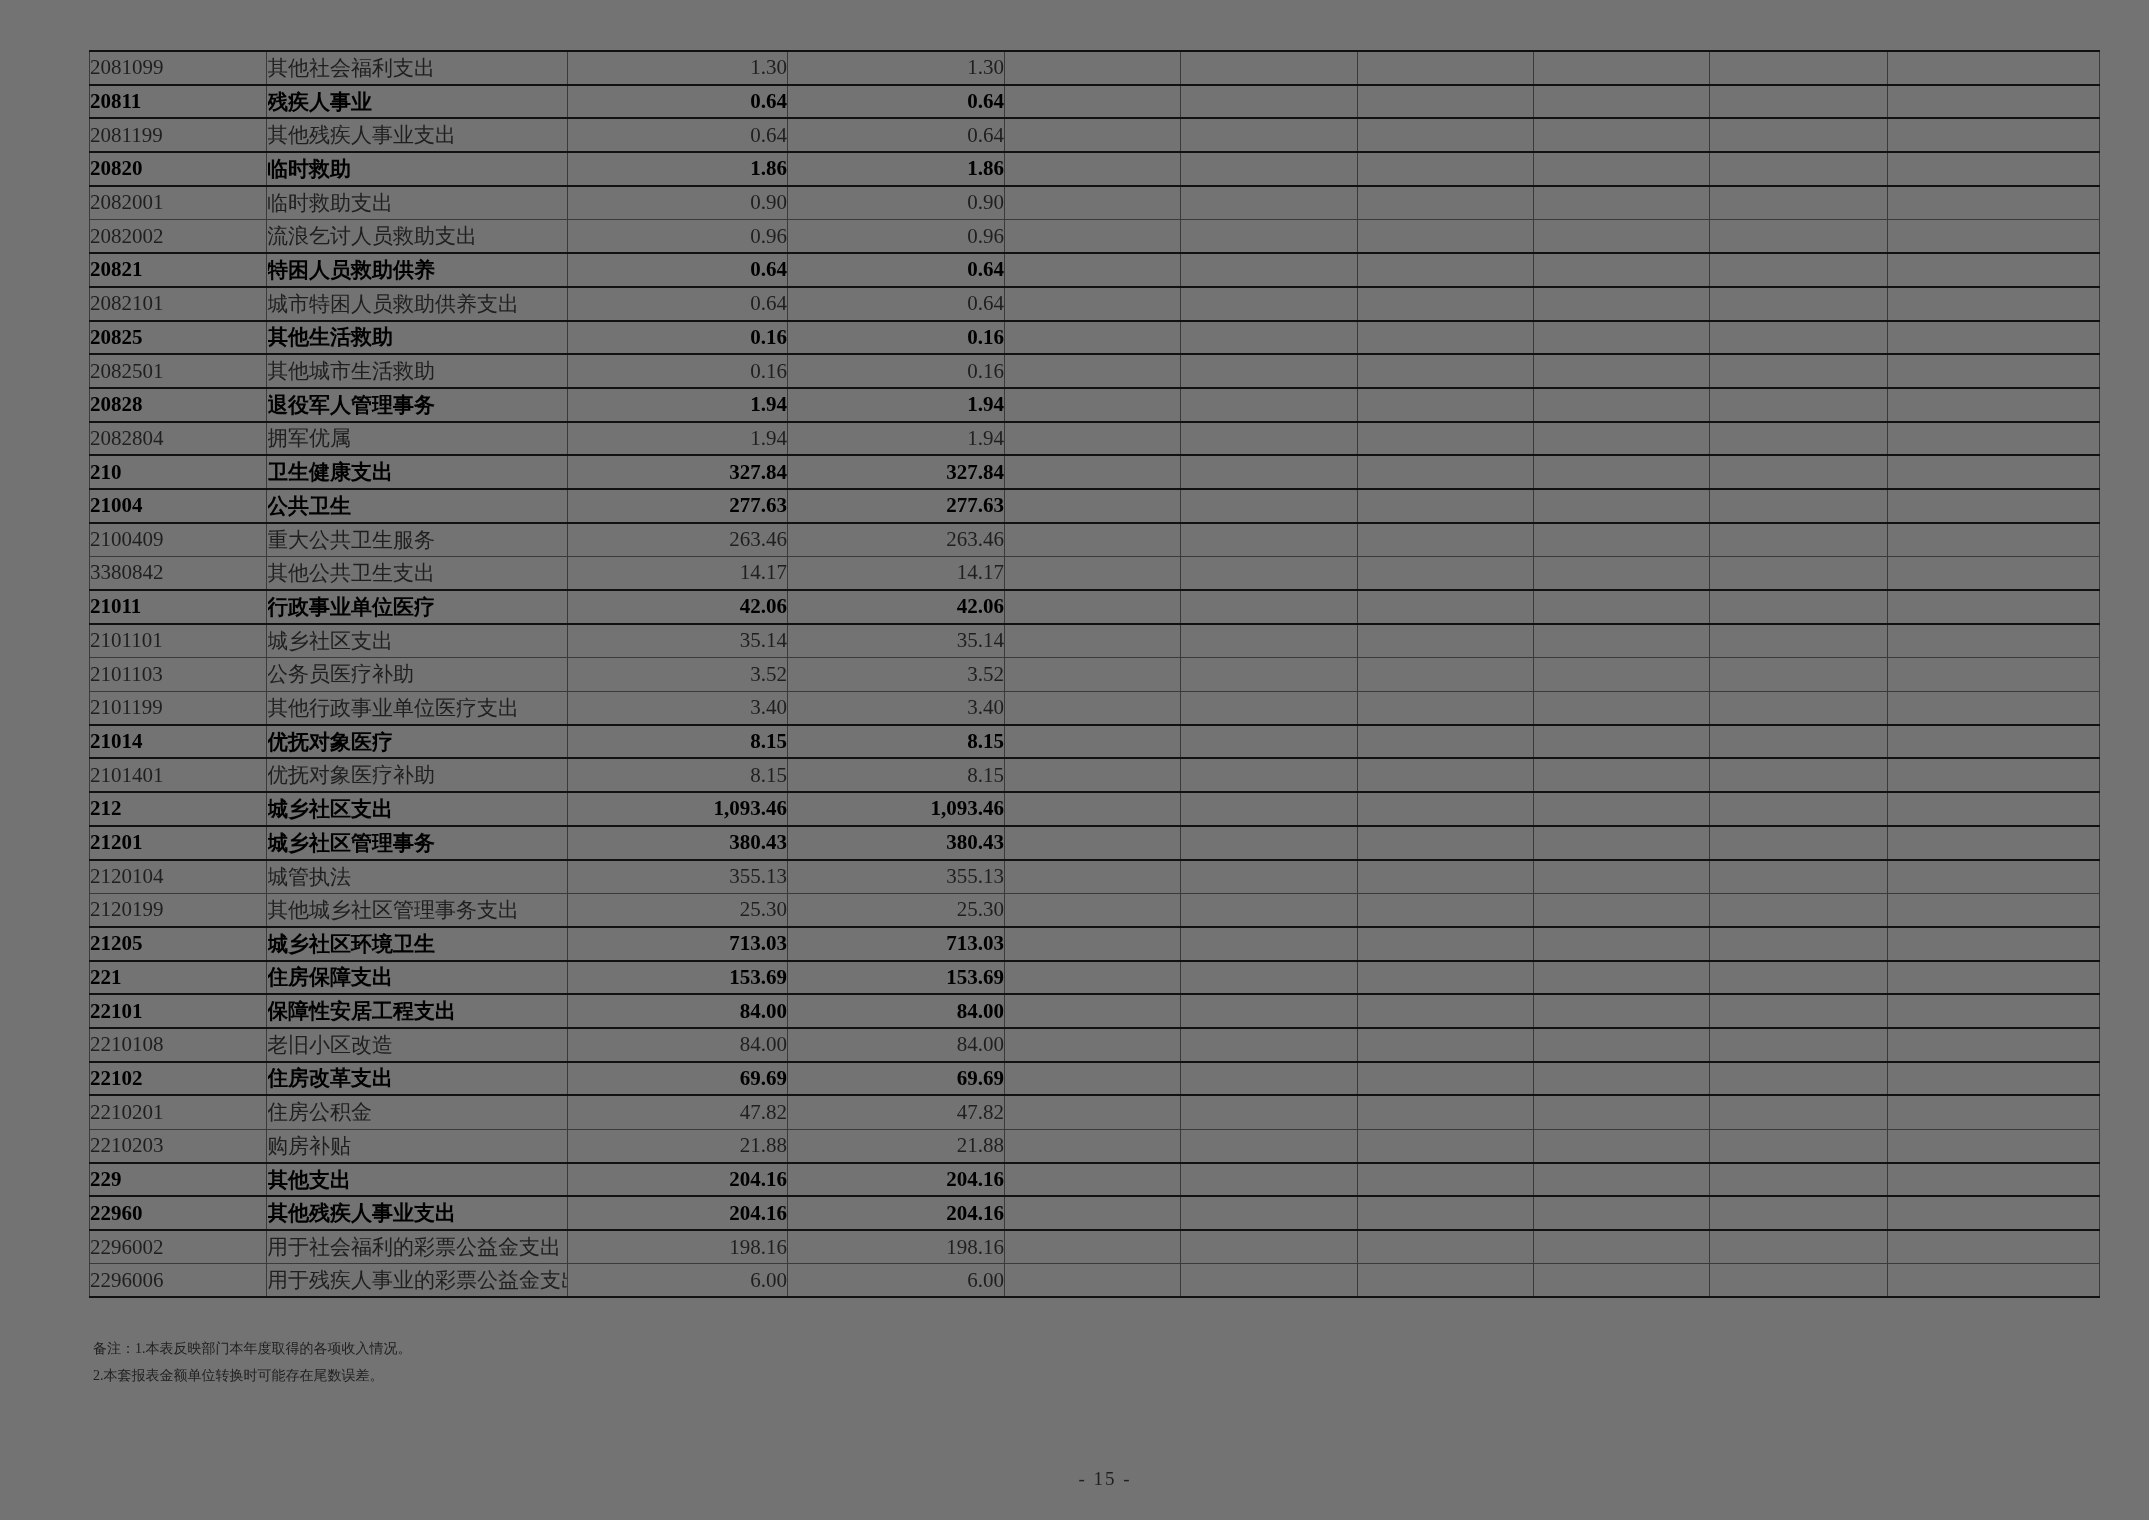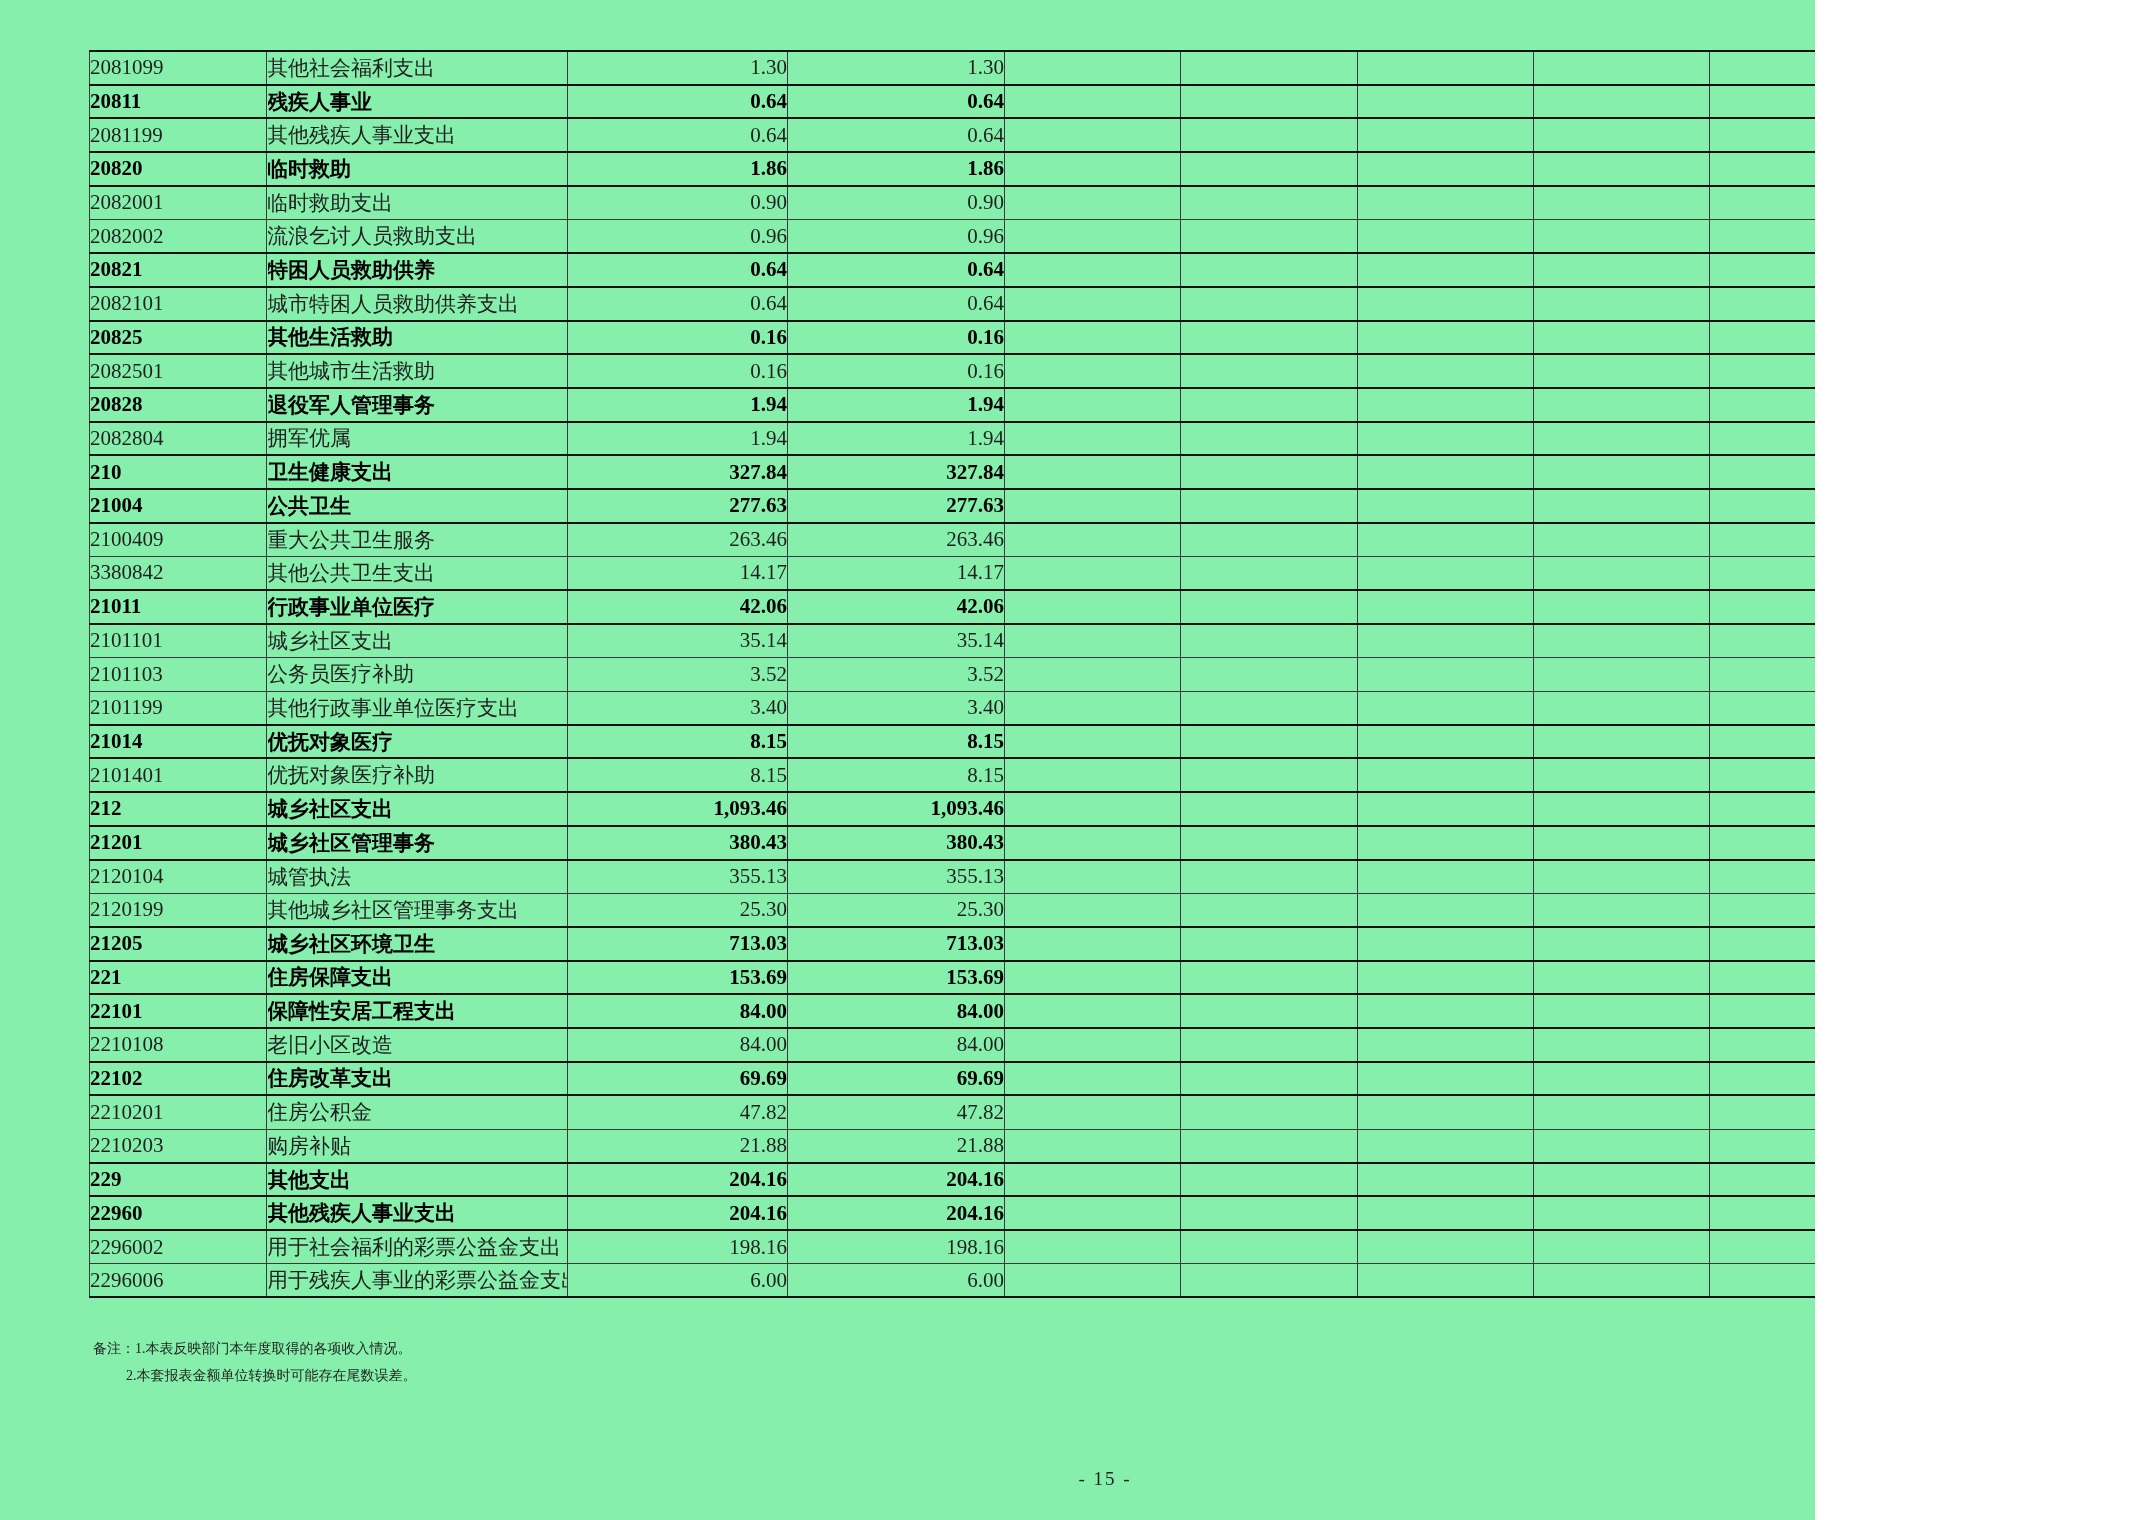--- a/index.html
+++ b/index.html
@@ -1,21 +1,21 @@
 <!DOCTYPE html>
 <html><head>
 <meta charset="utf-8">
 <style>
   html,body{margin:0;padding:0;}
   body{
     width:2149px;height:1520px;background:#ffffff;
     font-family:"Liberation Serif","DejaVu Serif",serif;
     color:#000;
   }
-  .sheet{position:relative;width:1815px;height:1520px;background:#86efac;overflow:hidden;}
+  .sheet{position:relative;width:2149px;height:1520px;background:#737373;overflow:hidden;}
 
   table.budget{
     position:absolute;left:89px;top:50px;width:2010px;
     border-collapse:collapse;table-layout:fixed;
   }
   table.budget td{
     border:1px solid #3a3a3a;
     font-size:21px;
     padding:0;
     overflow:hidden;
@@ -31,21 +31,21 @@
     font-weight:bold;color:#000;
     border-top-width:2px;border-bottom-width:2px;
     border-top-color:#111;border-bottom-color:#111;
   }
   tr.first td{border-top:2px solid #111;}
   td.hide-top{border-top-style:hidden;}
   table.budget tr:last-child td{border-bottom:2px solid #111;}
 
   .notes{position:absolute;left:93px;top:1335px;font-size:14px;line-height:27px;color:#1f1f1f;}
   .notes p{margin:0;padding:0;}
-  .notes .line2{margin-left:33px;}
+  .notes .line2{}
 
   .page-num{
     position:absolute;top:1468px;left:0;width:2210px;
     text-align:center;font-size:19px;letter-spacing:2px;color:#1f1f1f;
   }
 </style>
 </head>
 <body>
 
 <div class="sheet">

